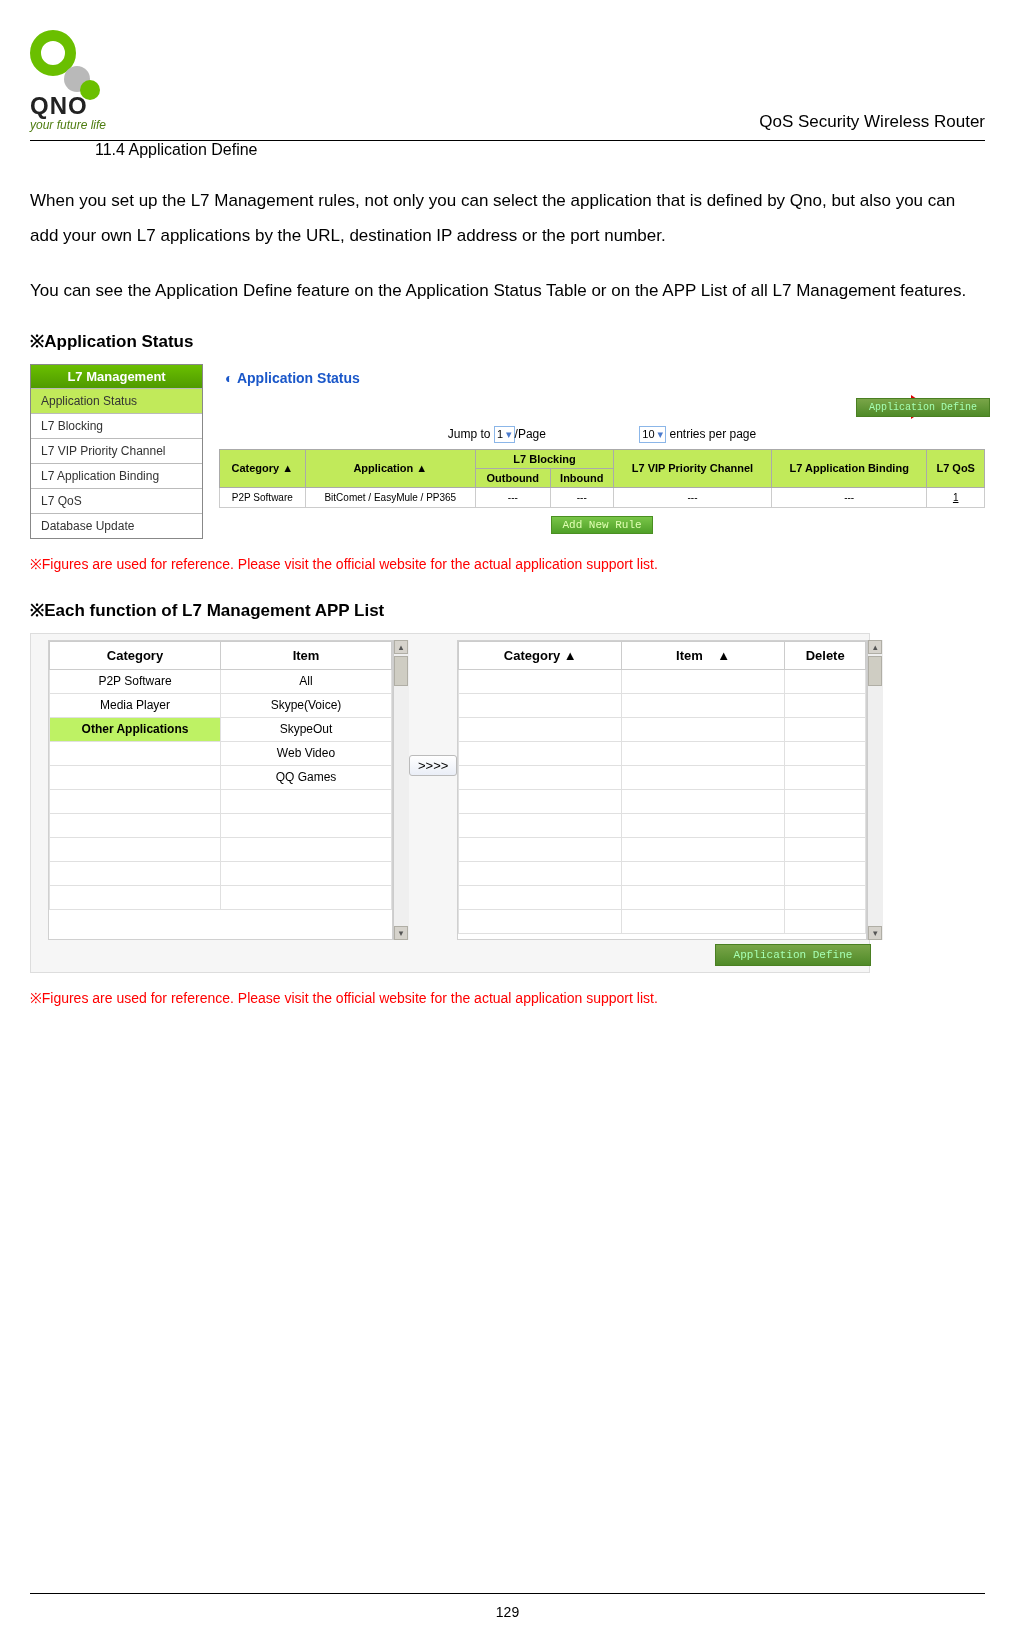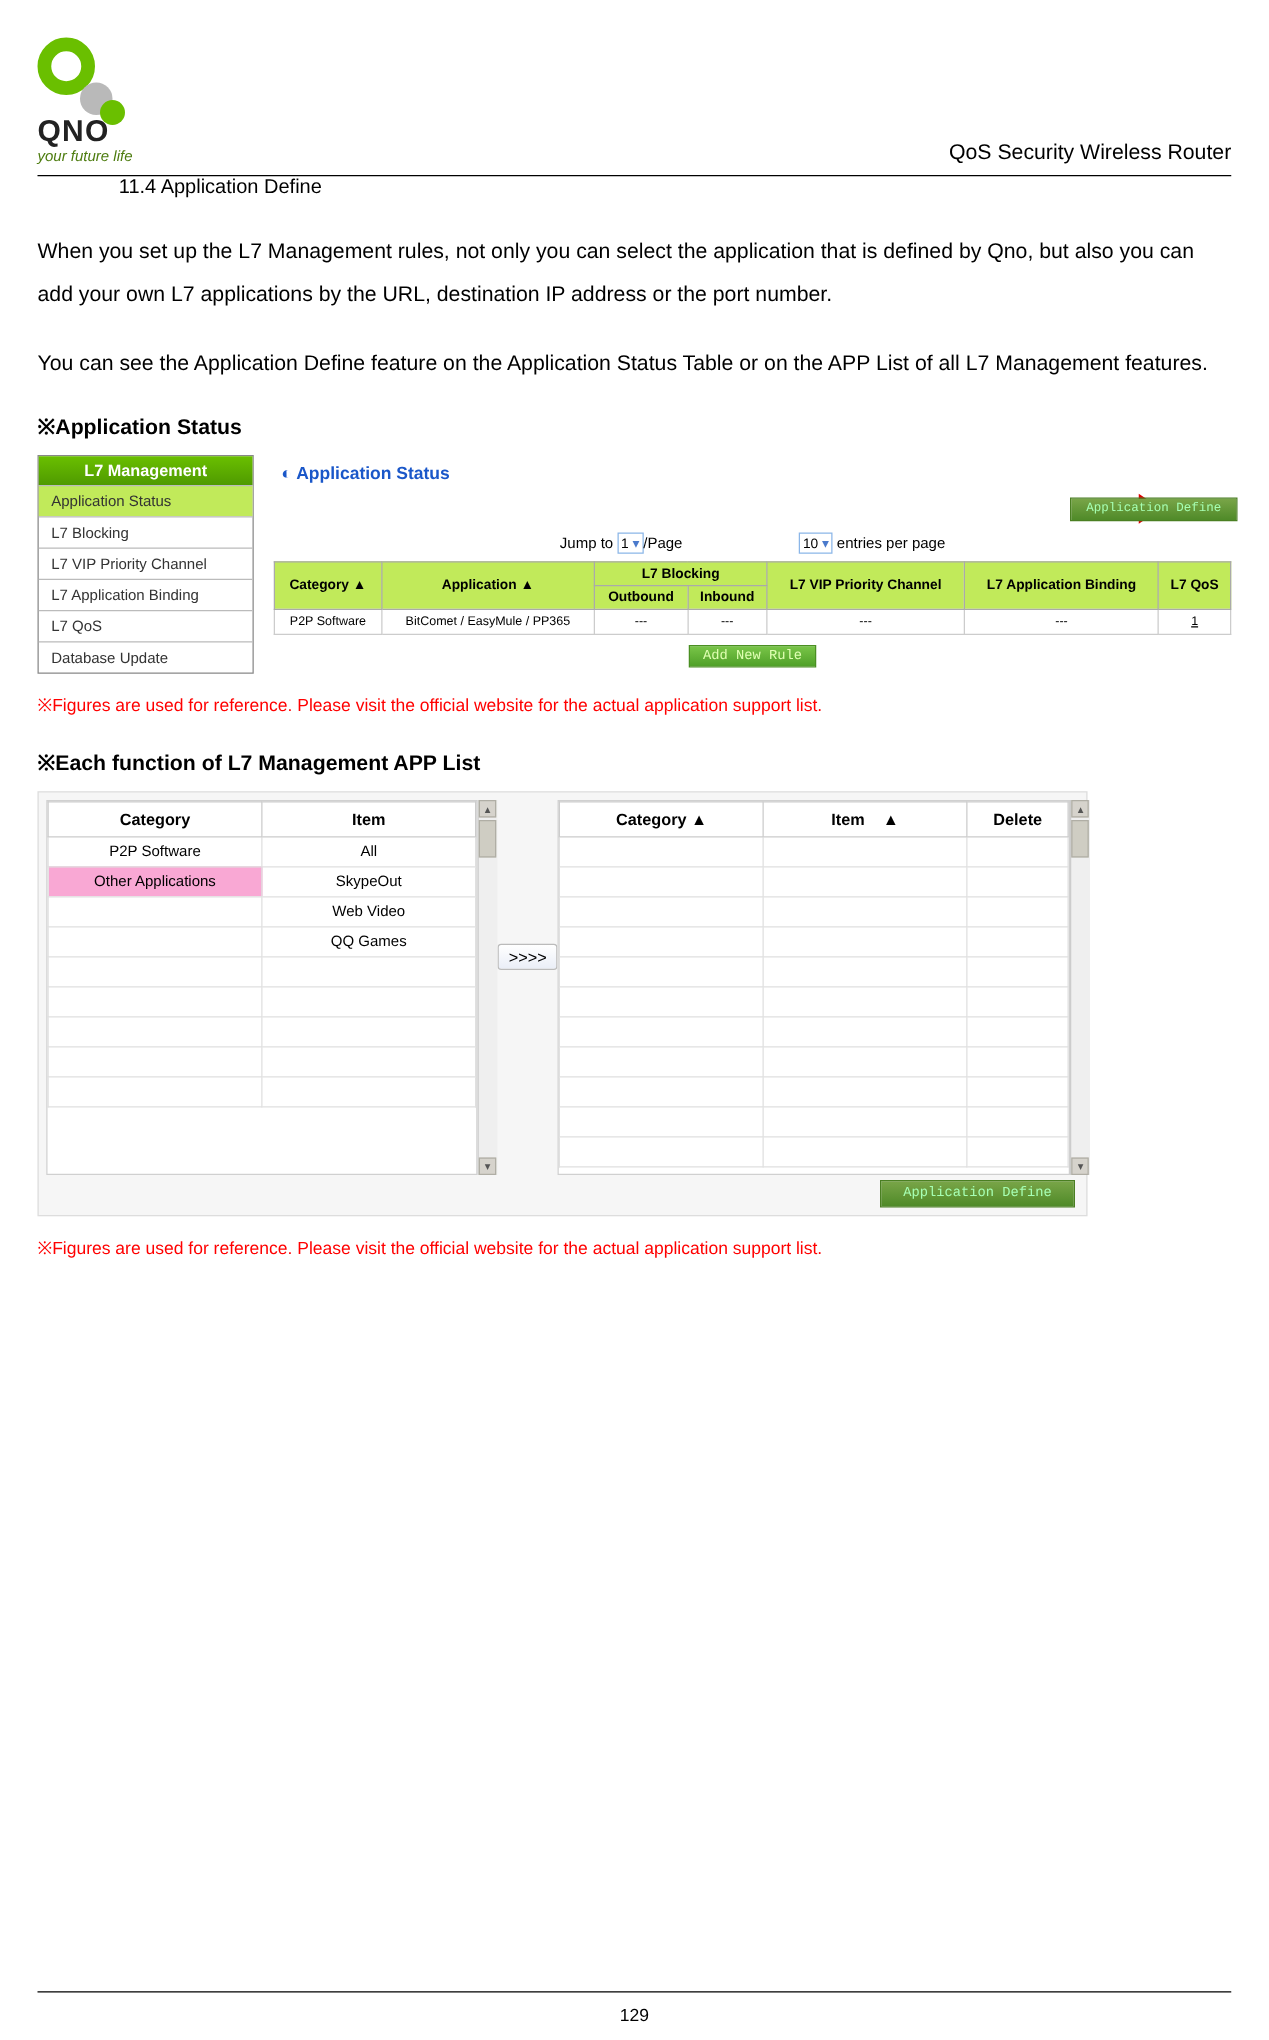--- a/index.html
+++ b/index.html
@@ -190,39 +190,40 @@
       background: #f6f6f6;
       border: 1px solid #ddd;
       padding: 6px;
       font-size: 12px;
       width: 840px;
       position: relative;
     }
     .applist-left, .applist-right {
       background: #fff;
       border: 1px solid #d0d0d0;
+      margin-left: 11px;
     }
     .applist-left { width: 345px; }
     .applist-right { width: 410px; margin-left: auto; }
     .applist-table { width: 100%; border-collapse: collapse; }
     .applist-table th {
       border: 1px solid #ccc;
       padding: 6px 4px;
       font-size: 13px;
       font-weight: bold;
       text-align: center;
     }
     .applist-table td {
       border: 1px solid #e0e0e0;
       height: 24px;
       padding: 3px 4px;
       text-align: center;
       font-size: 12px;
     }
-    .applist-table td.cat-sel { background: #f9a8d4; }
+    .applist-table td.cat-sel { background: #bef264; font-weight: bold; }
     .scrollbar-cell {
       width: 16px;
       background: #efefef;
       border-left: 1px solid #ccc;
       position: relative;
     }
     .sb-up, .sb-down {
       display: block; width: 14px; height: 14px;
       background: #d6d3cc;
       border: 1px solid #b0aea5;
@@ -382,20 +383,24 @@
             <th style="width:50%">Category</th>
             <th style="width:50%">Item</th>
           </tr>
             </thead>
           <tbody>
             <tr>
                 <td>P2P Software</td>
                 <td>All</td>
               </tr>
             <tr>
+                <td>Media Player</td>
+                <td>Skype(Voice)</td>
+              </tr>
+            <tr>
                 <td class="cat-sel">Other Applications</td>
                 <td>SkypeOut</td>
               </tr>
             <tr>
                 <td></td>
                 <td>Web Video</td>
               </tr>
             <tr>
                 <td></td>
                 <td>QQ Games</td>

